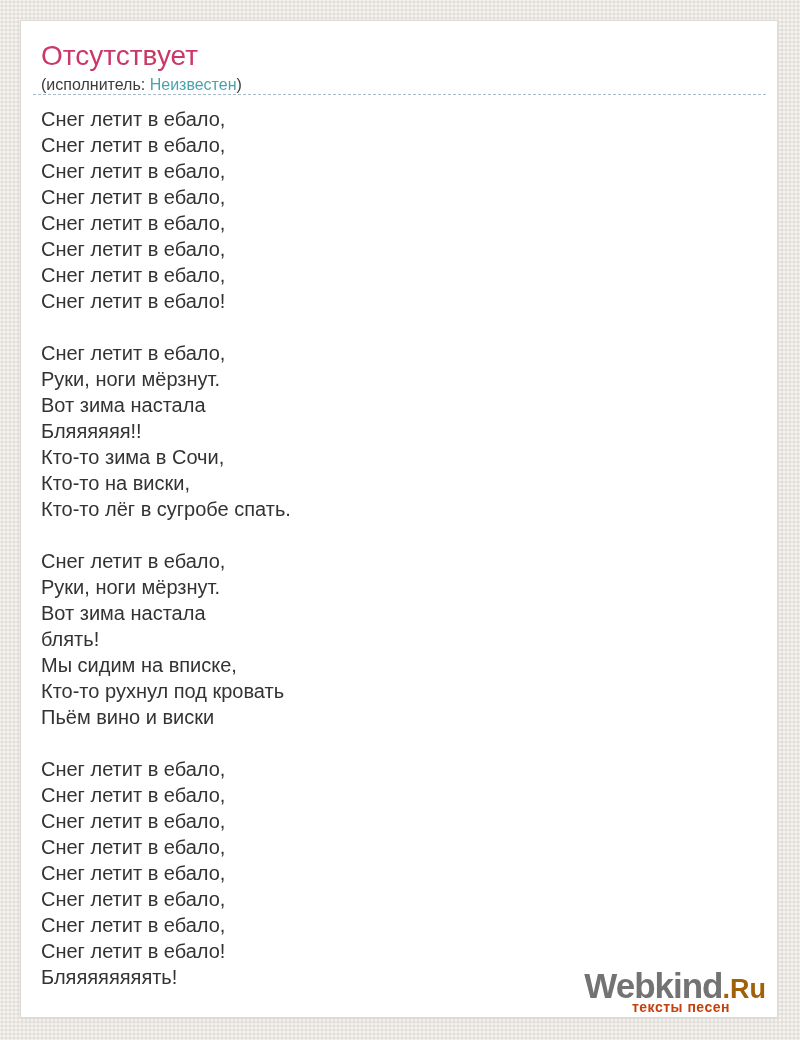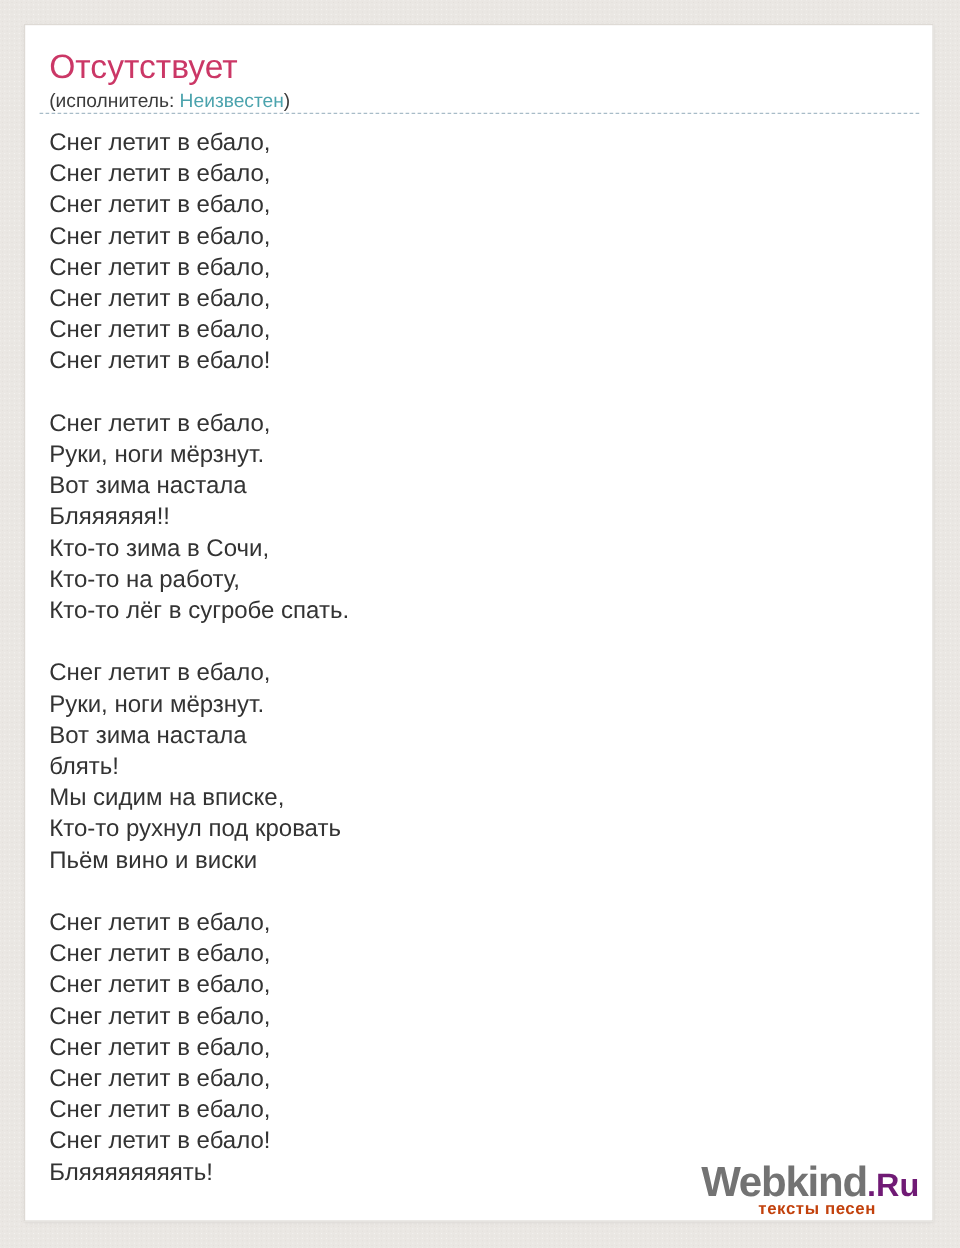--- a/index.html
+++ b/index.html
@@ -80,21 +80,21 @@
   }
   .logo-main {
     font-size: 35px;
     font-weight: bold;
     color: #737373;
     letter-spacing: -1px;
   }
   .logo-suffix {
     font-size: 27px;
     font-weight: bold;
-    color: #701a75;
+    color: #a16207;
   }
   .logo-tagline {
     font-size: 14px;
     font-weight: bold;
     color: #c2410c;
     letter-spacing: 0.5px;
     margin-top: -3px;
     padding-right: 36px;
   }
 </style>
@@ -117,21 +117,21 @@
       <div class="line">Снег летит в ебало,</div>
       <div class="line">Снег летит в ебало,</div>
       <div class="line">Снег летит в ебало,</div>
       <div class="line">Снег летит в ебало!</div>
       <div class="line">&nbsp;</div>
       <div class="line">Снег летит в ебало,</div>
       <div class="line">Руки, ноги мёрзнут.</div>
       <div class="line">Вот зима настала</div>
       <div class="line">Бляяяяяя!!</div>
       <div class="line">Кто-то зима в Сочи,</div>
-      <div class="line">Кто-то на работу,</div>
+      <div class="line">Кто-то на виски,</div>
       <div class="line">Кто-то лёг в сугробе спать.</div>
       <div class="line">&nbsp;</div>
       <div class="line">Снег летит в ебало,</div>
       <div class="line">Руки, ноги мёрзнут.</div>
       <div class="line">Вот зима настала</div>
       <div class="line">блять!</div>
       <div class="line">Мы сидим на вписке,</div>
       <div class="line">Кто-то рухнул под кровать</div>
       <div class="line">Пьём вино и виски</div>
       <div class="line">&nbsp;</div>

